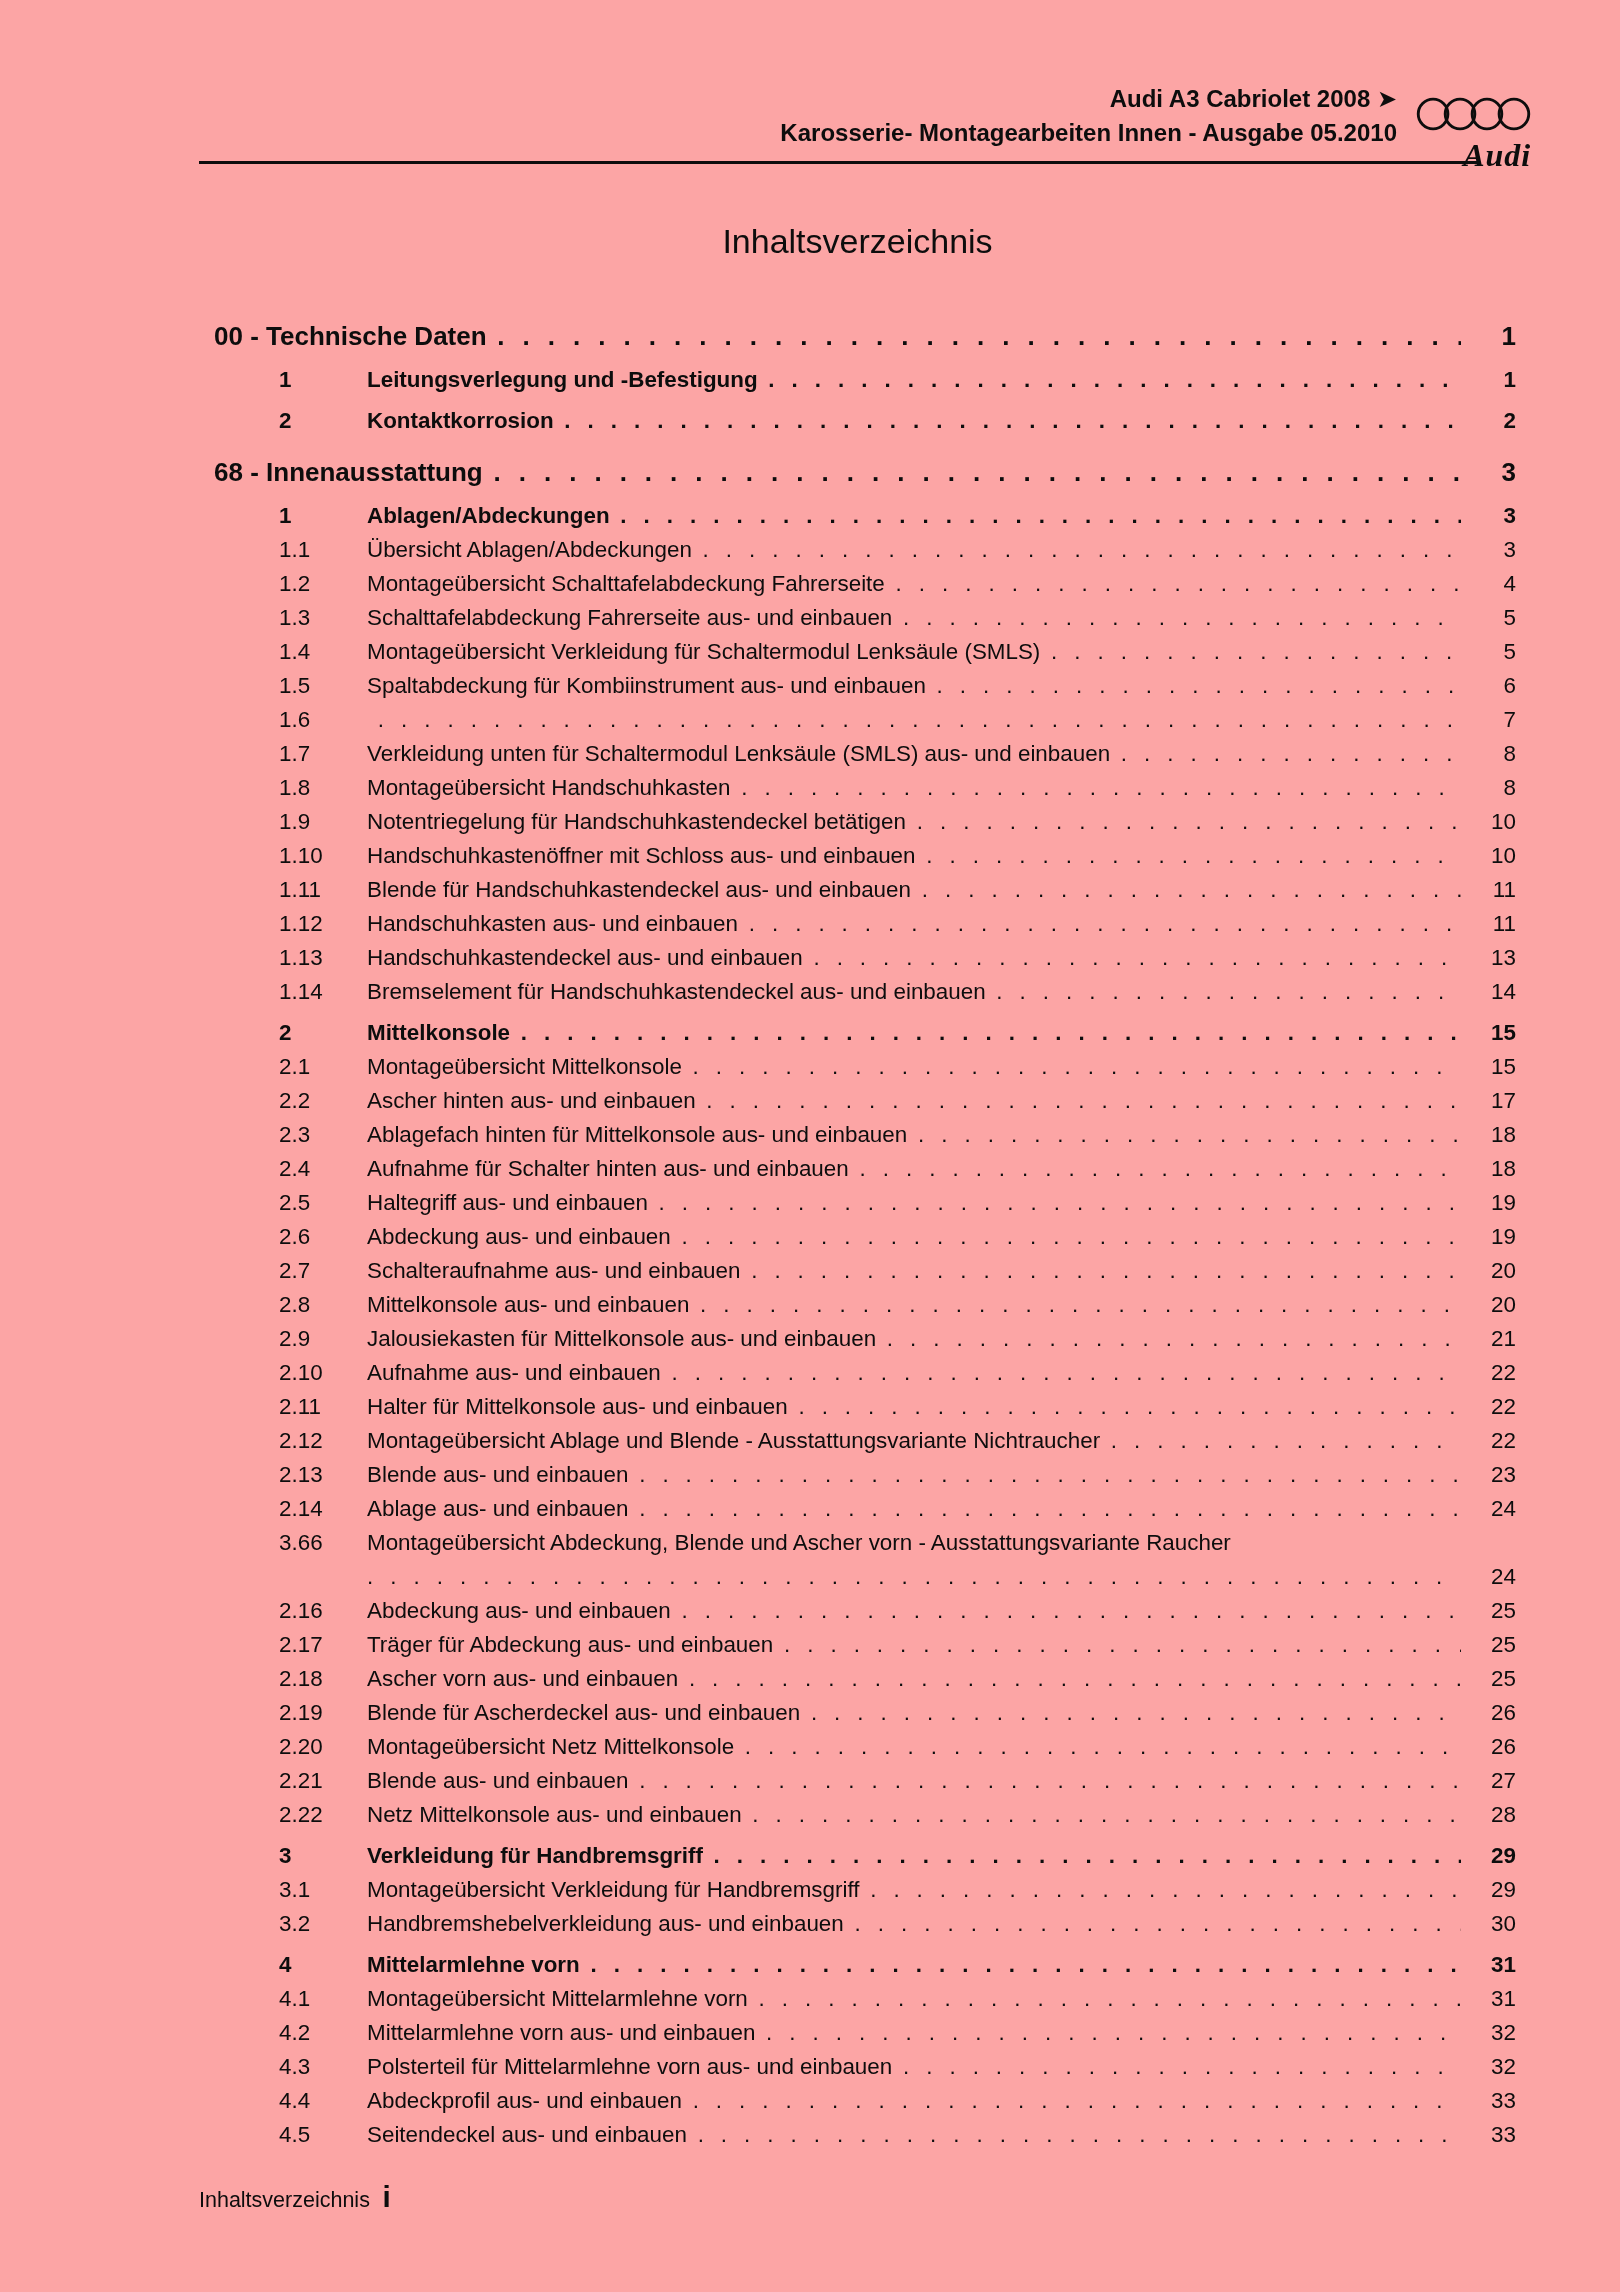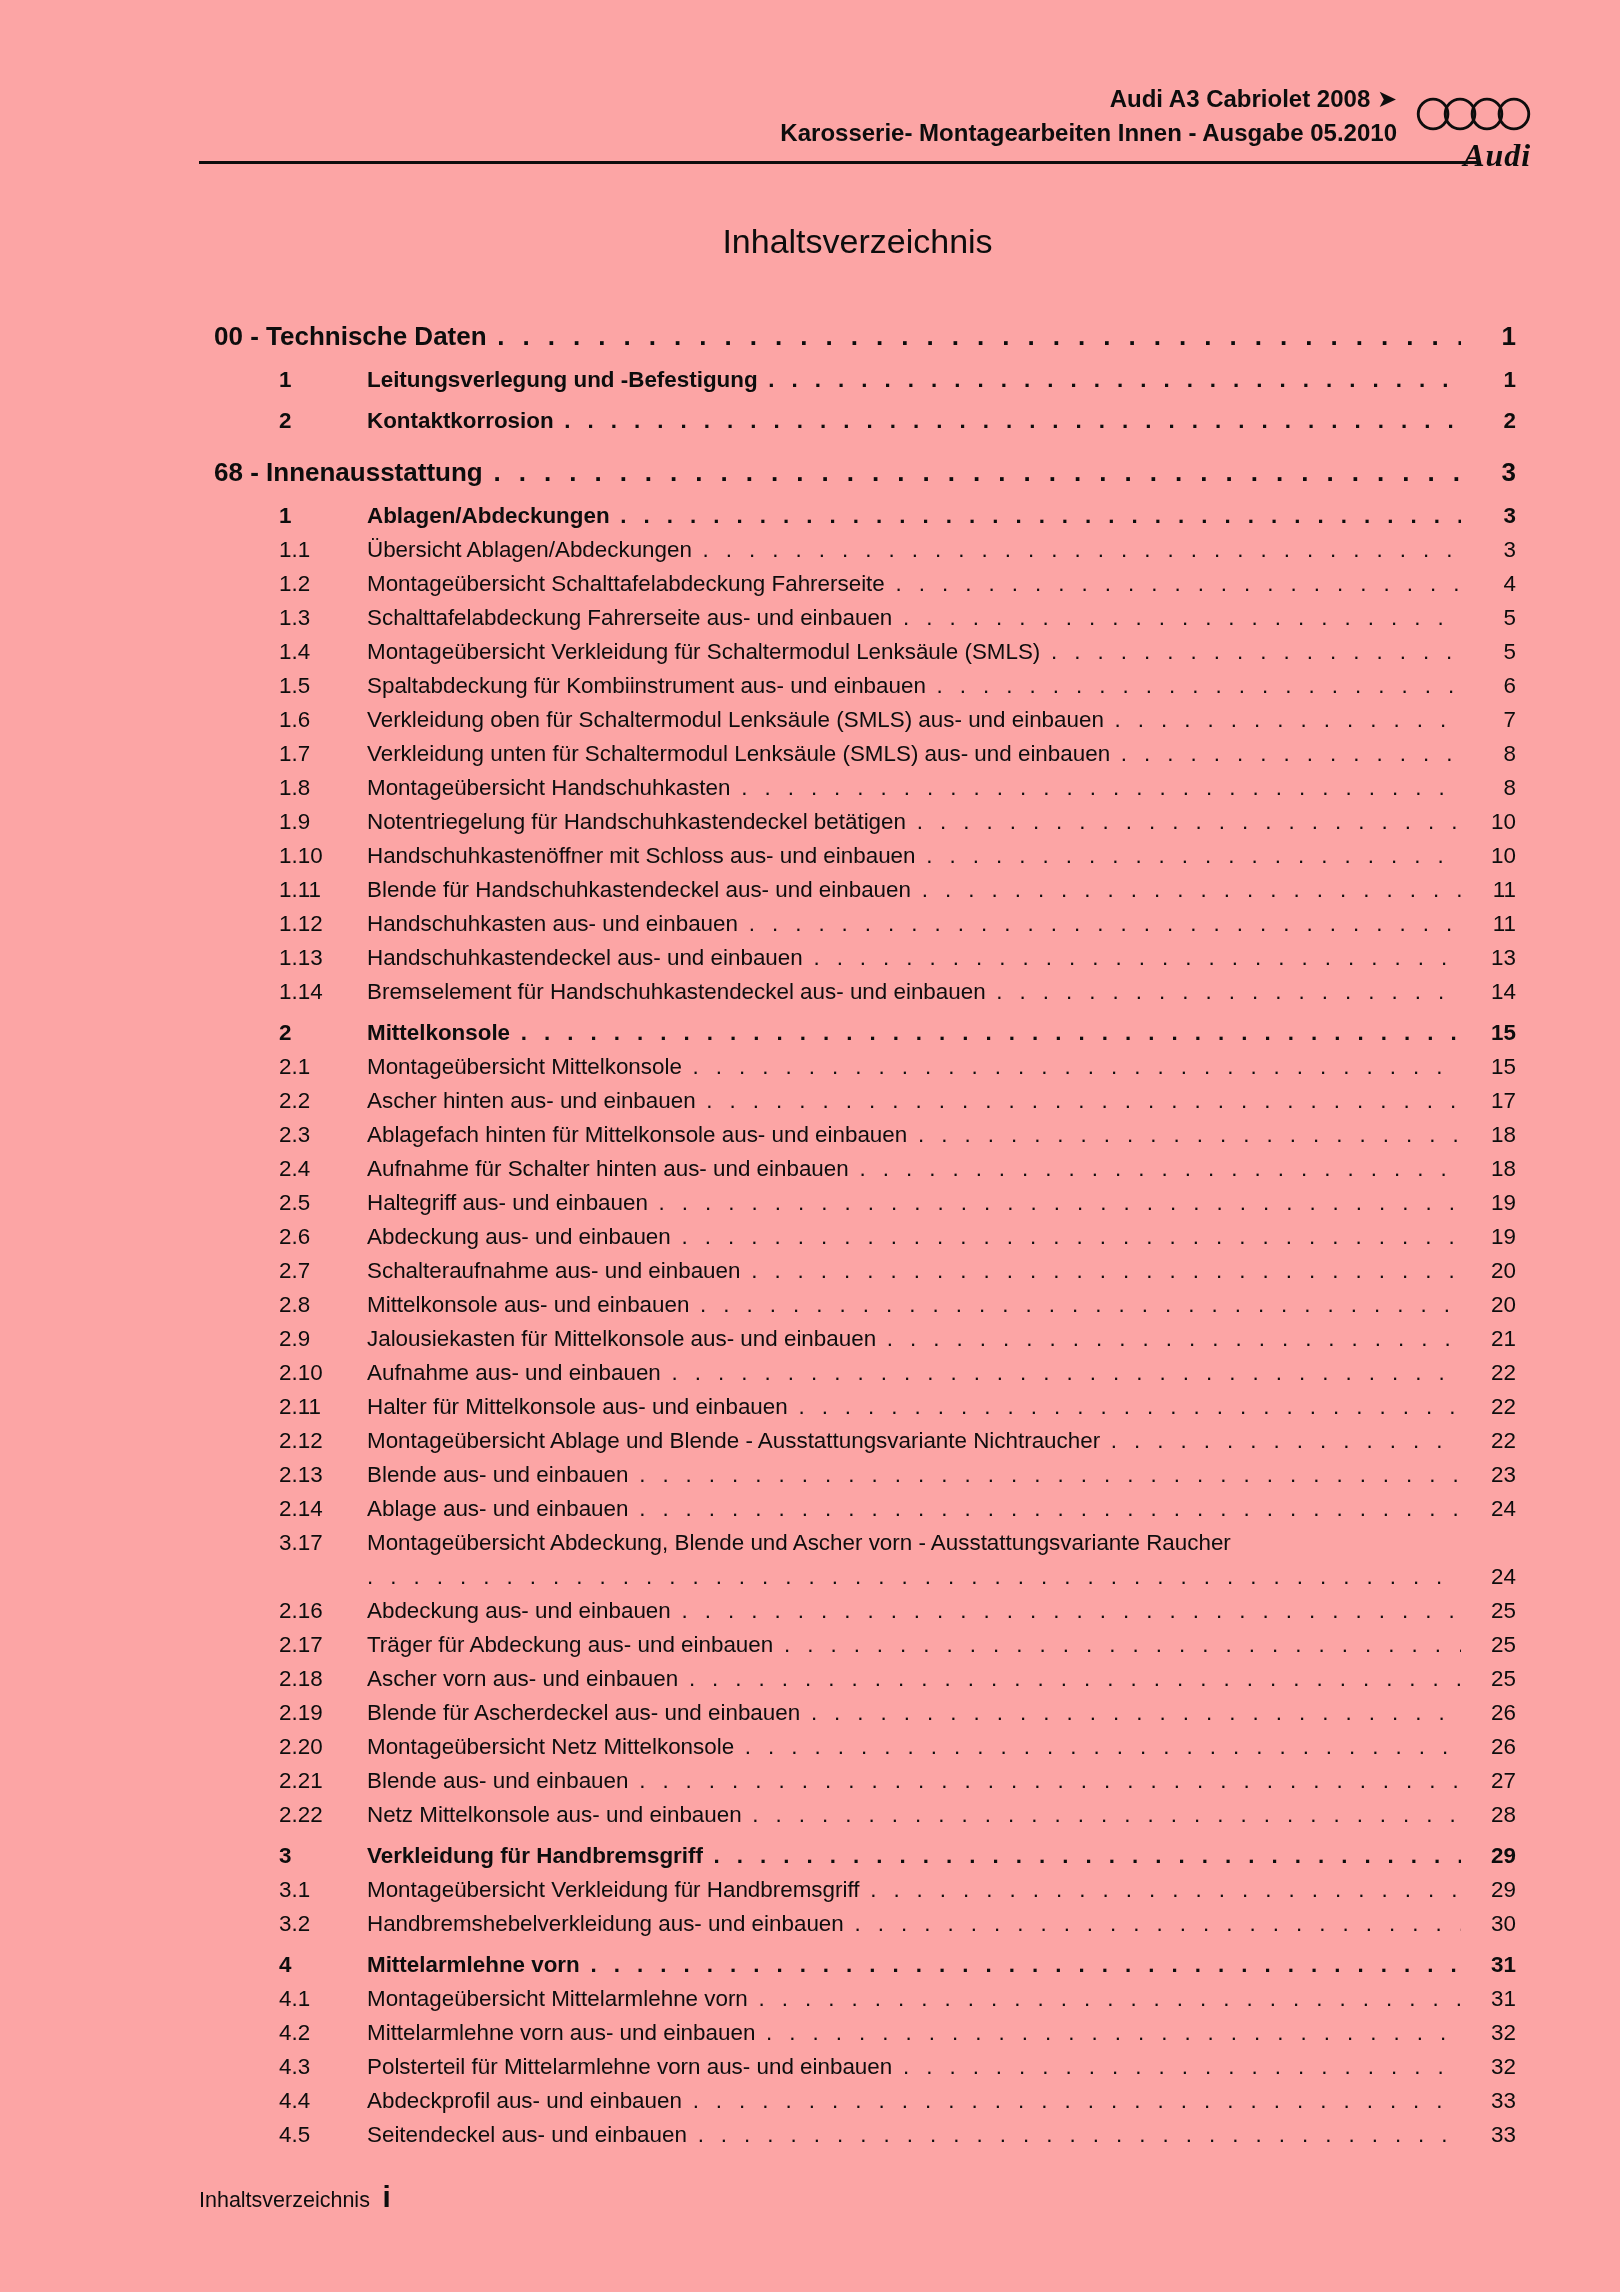--- a/index.html
+++ b/index.html
@@ -214,21 +214,20 @@
 
   <div class="row">
     <span class="num">1.5</span>
     <span class="title">Spaltabdeckung für Kombiinstrument aus- und einbauen</span>
     <span class="dots"></span>
     <span class="pg">6</span>
   </div>
 
   <div class="row">
     <span class="num">1.6</span>
-    <span class="title">Verkleidung oben für Schaltermodul Lenksäule (SMLS) aus- und einbauen</span>
     <span class="dots"></span>
     <span class="pg">7</span>
   </div>
 
   <div class="row">
     <span class="num">1.7</span>
     <span class="title">Verkleidung unten für Schaltermodul Lenksäule (SMLS) aus- und einbauen</span>
     <span class="dots"></span>
     <span class="pg">8</span>
   </div>
@@ -381,21 +380,21 @@
   </div>
 
   <div class="row">
     <span class="num">2.14</span>
     <span class="title">Ablage aus- und einbauen</span>
     <span class="dots"></span>
     <span class="pg">24</span>
   </div>
 
   <div class="row two-line">
-    <span class="num">3.17</span>
+    <span class="num">3.66</span>
     <span class="title">Montageübersicht Abdeckung, Blende und Ascher vorn - Ausstattungsvariante Raucher</span>
     <span class="dots"></span>
     <span class="pg">24</span>
   </div>
 
   <div class="row">
     <span class="num">2.16</span>
     <span class="title">Abdeckung aus- und einbauen</span>
     <span class="dots"></span>
     <span class="pg">25</span>

